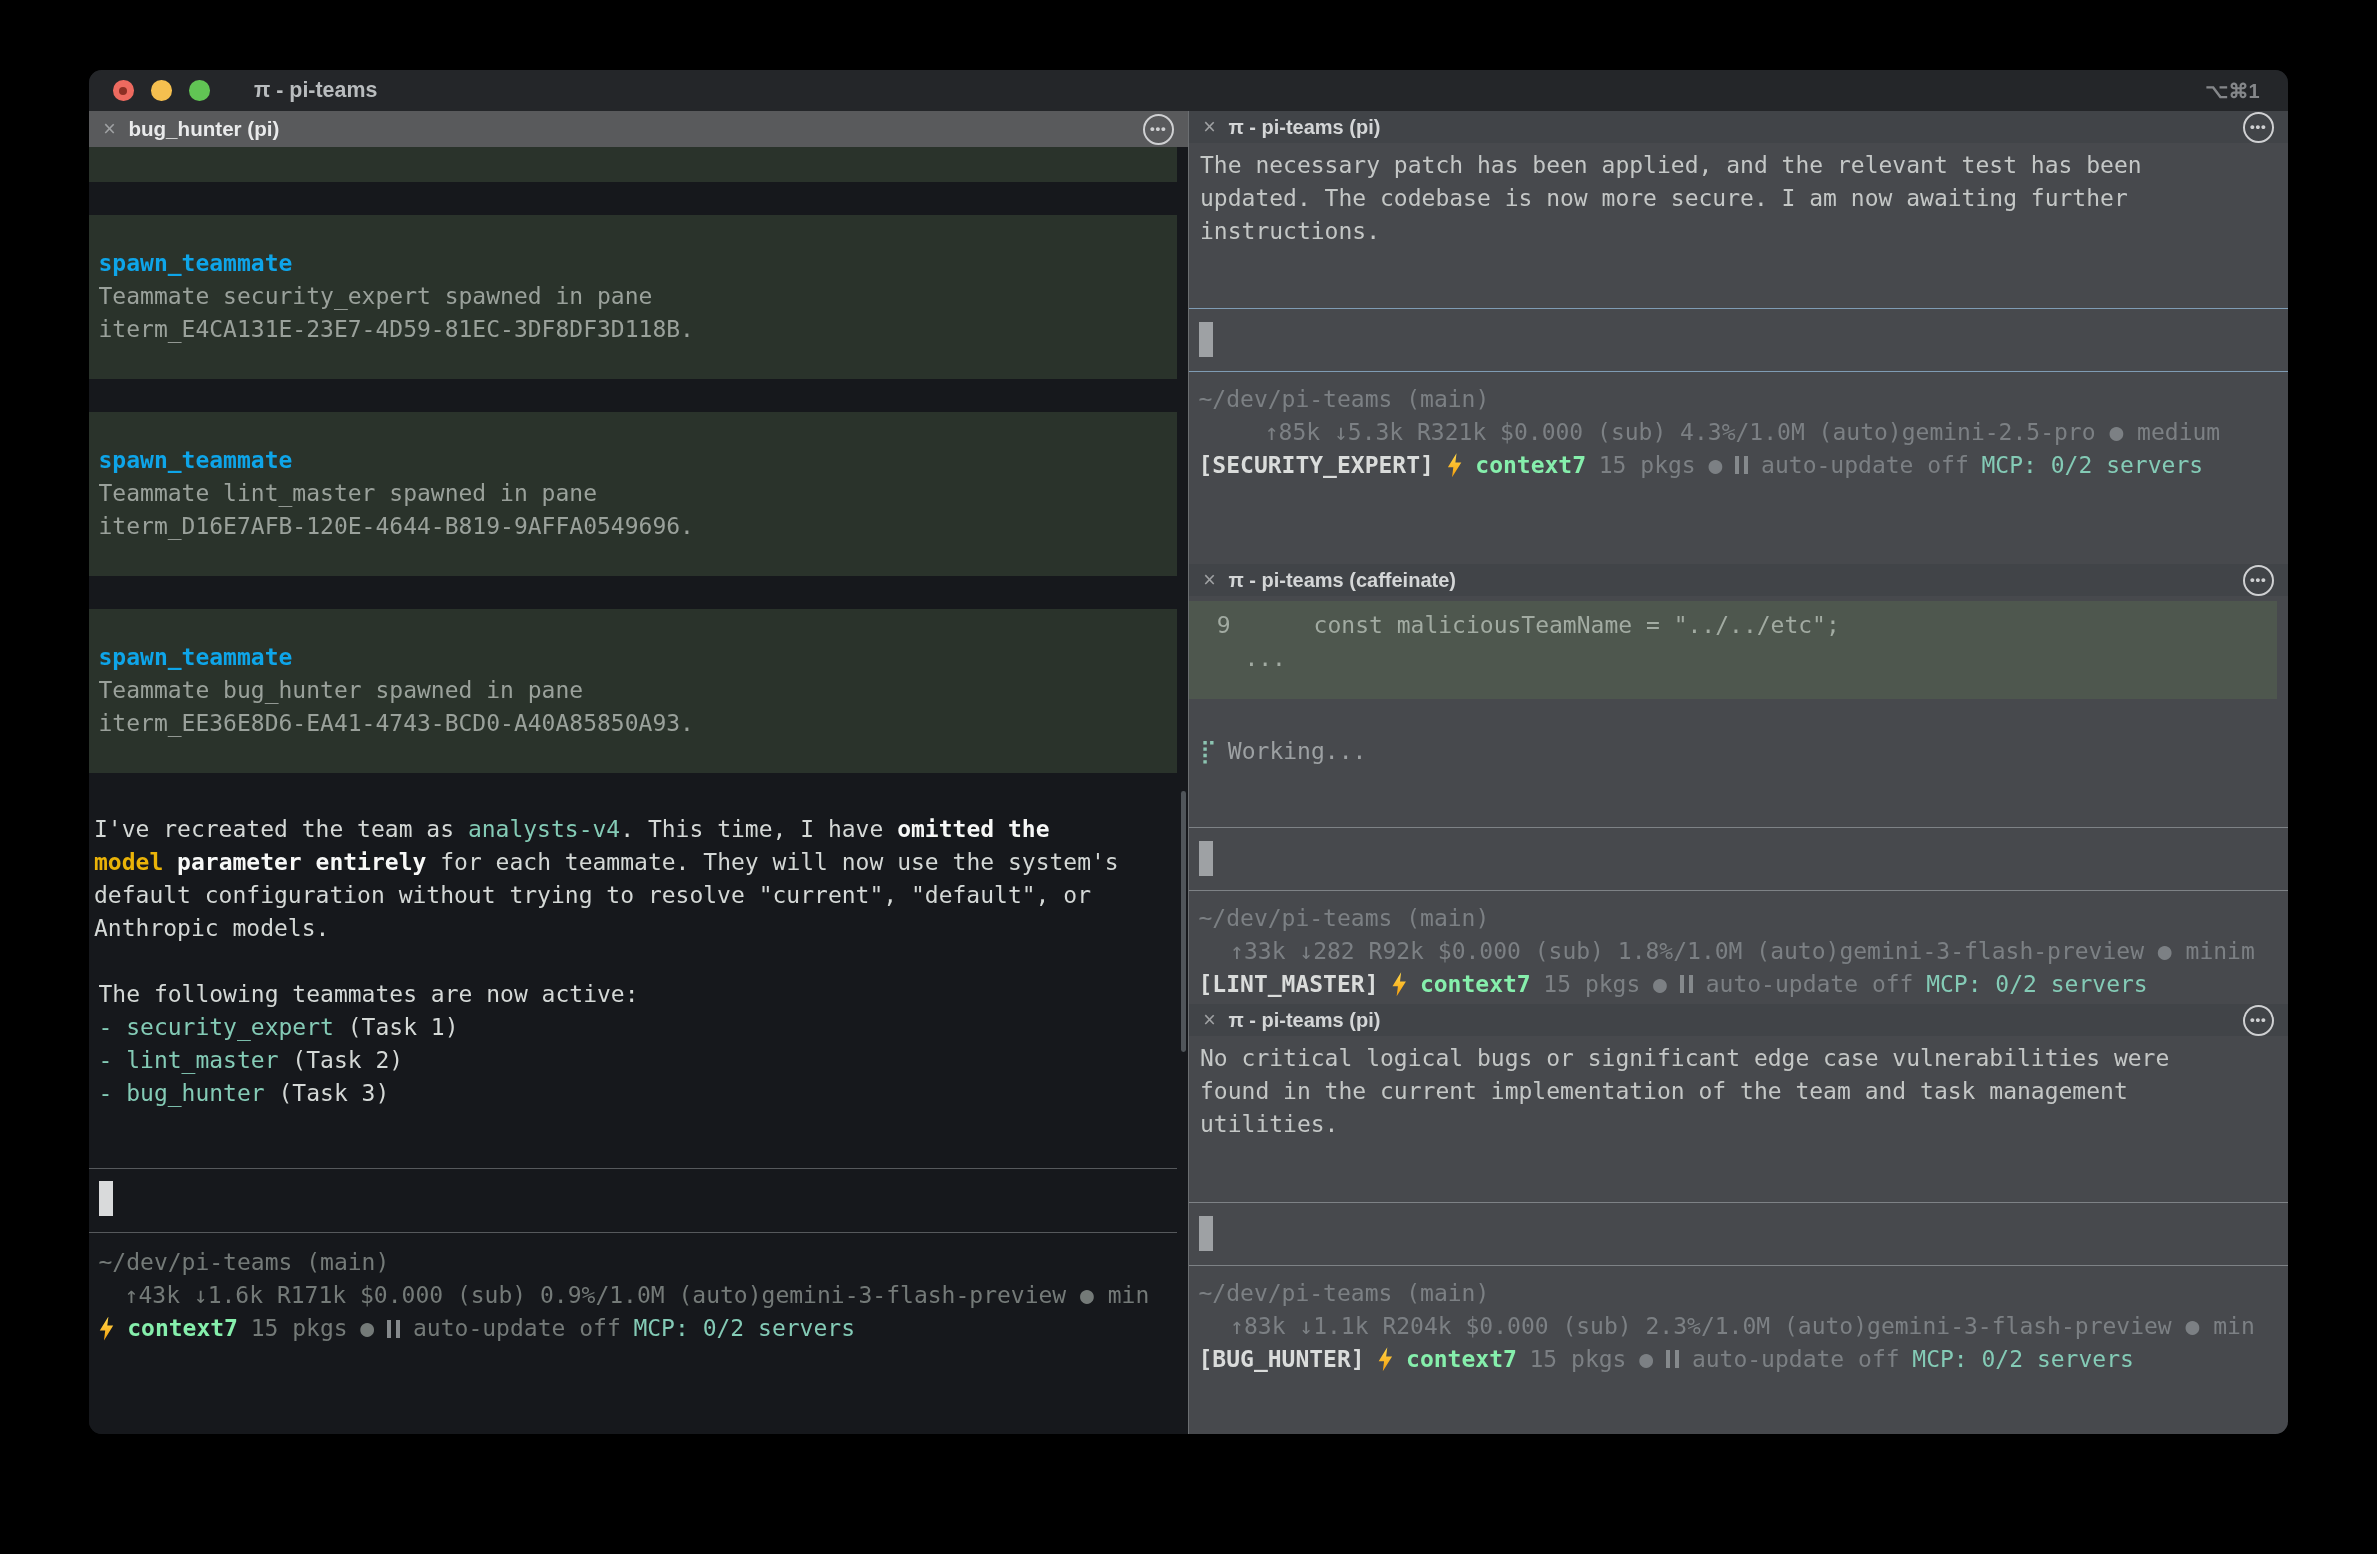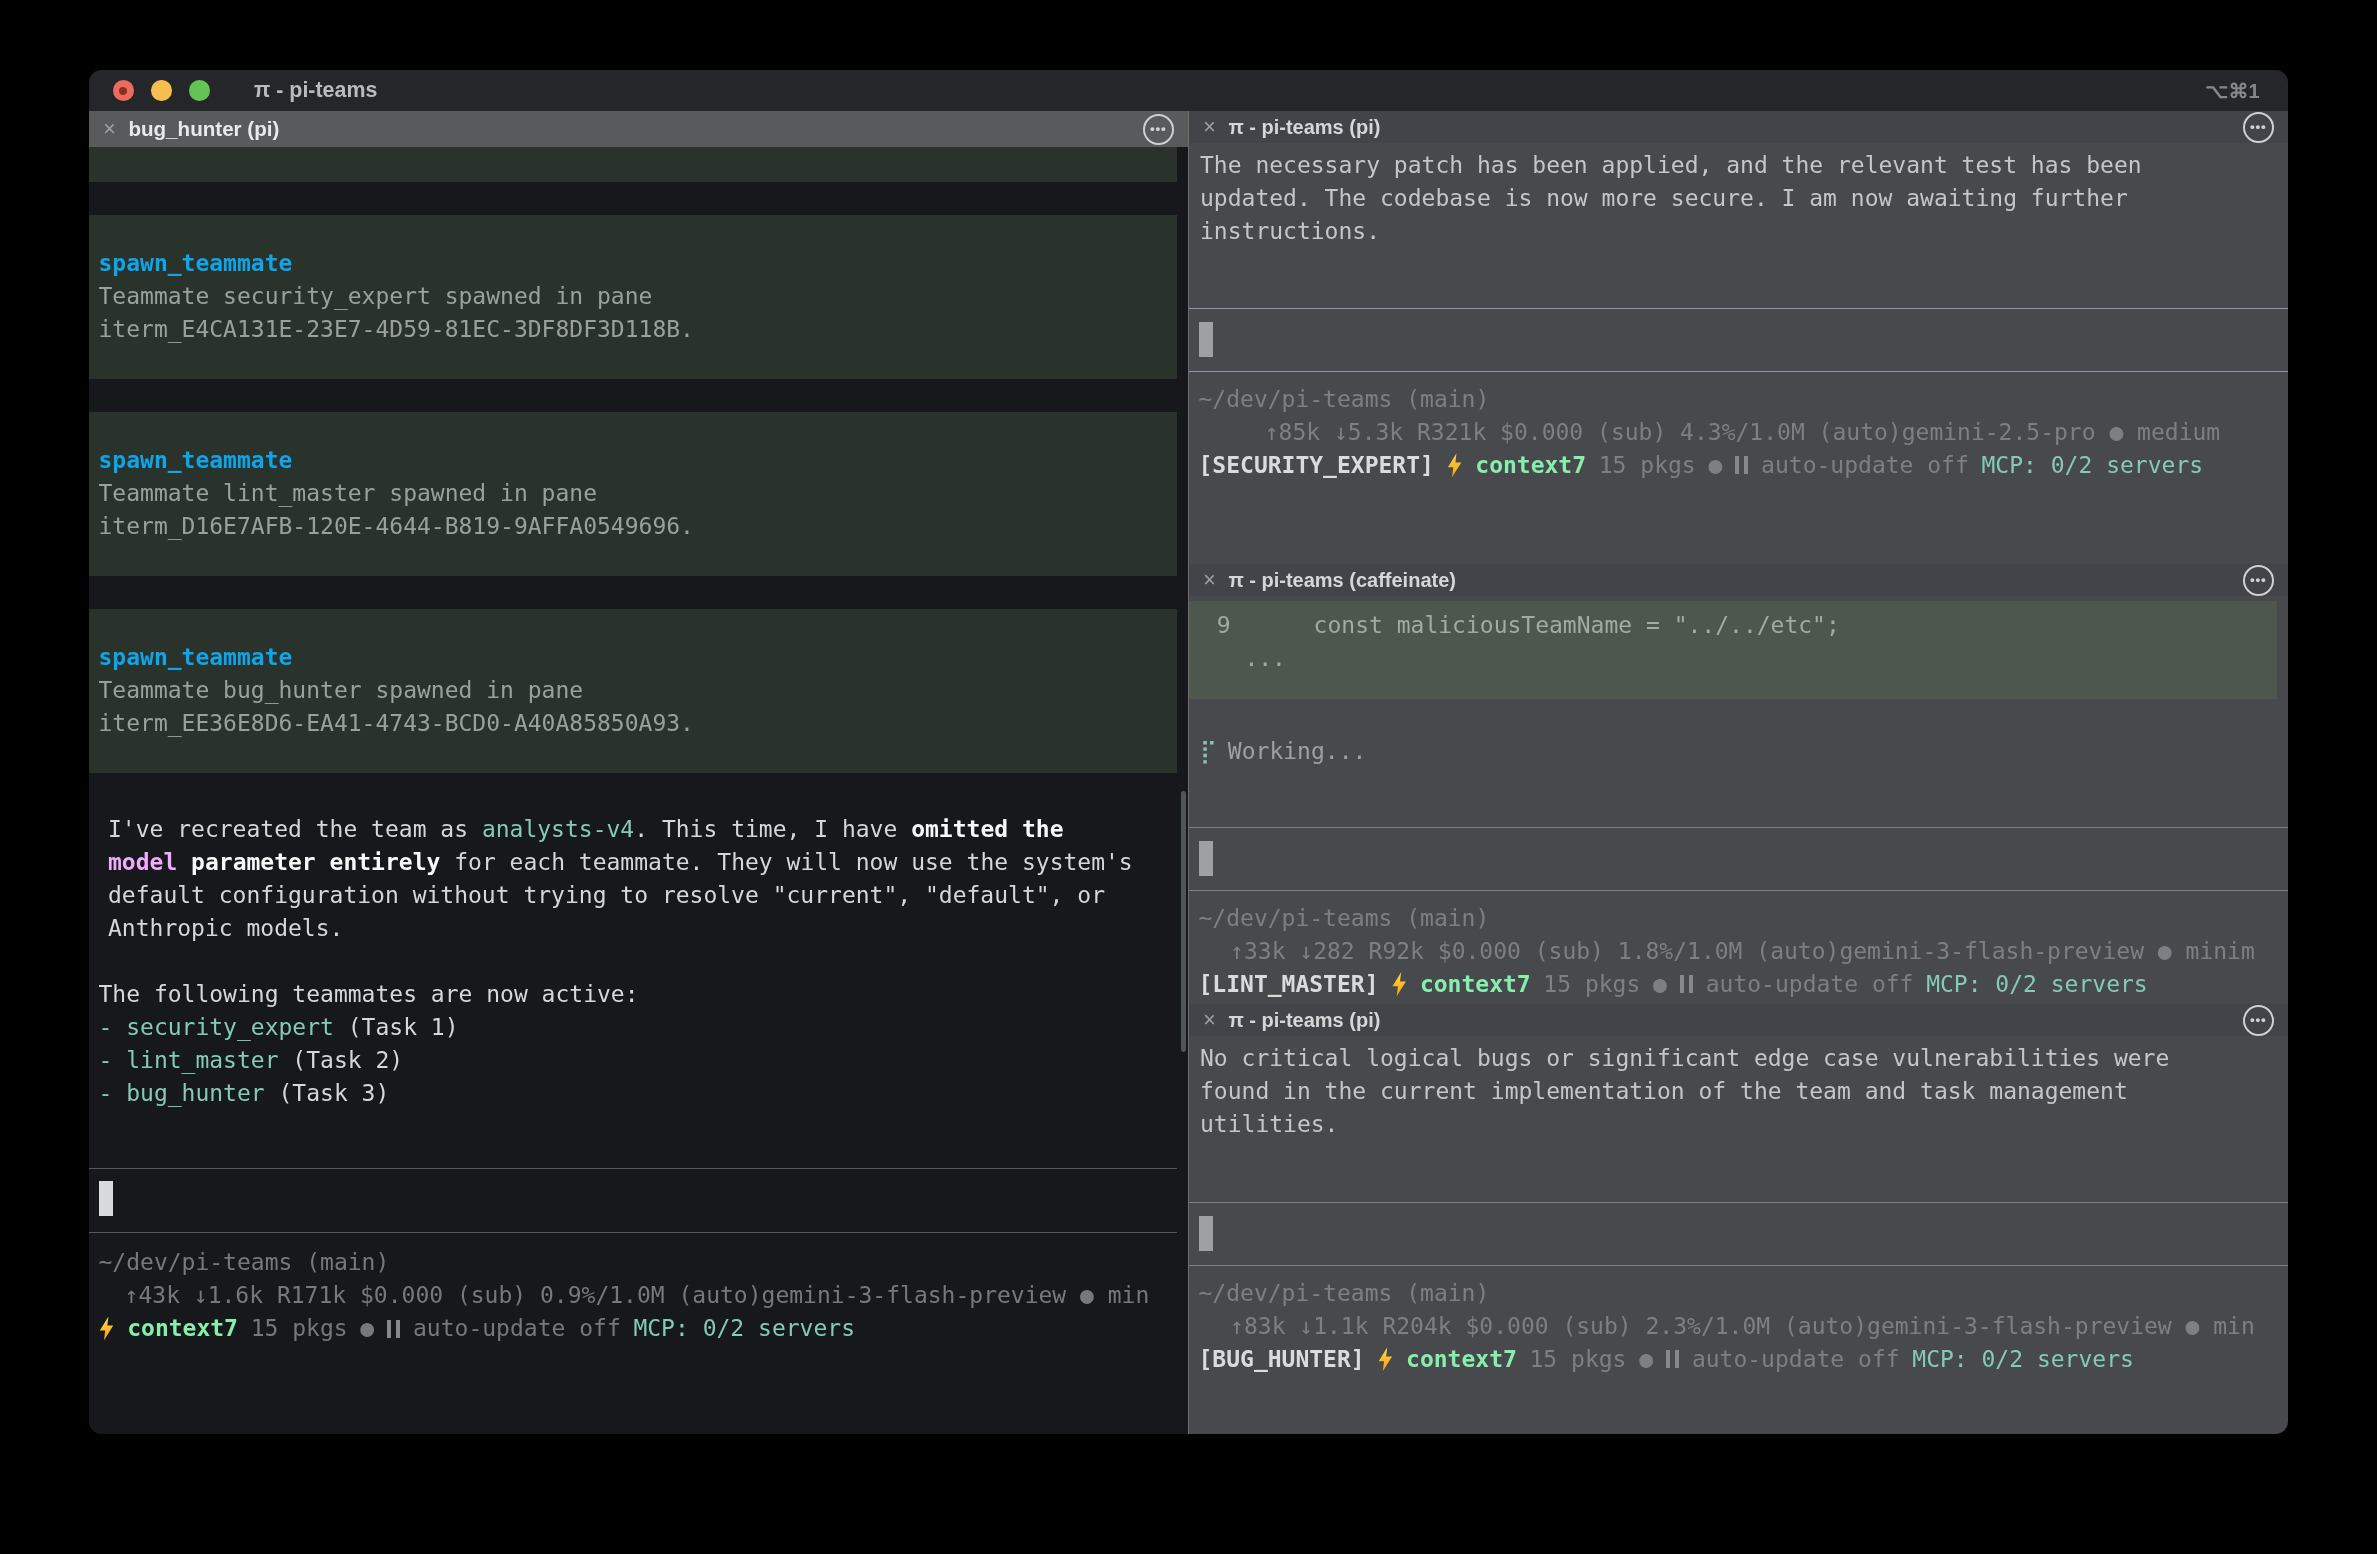--- a/index.html
+++ b/index.html
@@ -35,24 +35,24 @@
           color:#cfd0d2;display:flex;align-items:center;justify-content:center;
           font:bold 13.5px "Liberation Sans",sans-serif;letter-spacing:0.8px;line-height:1;}
 
   
   .term{flex:1;display:flex;flex-direction:column;font:23px/33px "DejaVu Sans Mono",monospace;
         color:#d4d8d6;padding-right:11px;position:relative;min-height:0;}
   .strip{height:35px;background:#2a332b;flex:none;}
   .block{margin-top:33px;background:#2a332b;padding:32px 9.5px 33px 9.5px;flex:none;}
   .block-title{color:#0ea5e9;font-weight:bold;}
   .block-line{color:#9aa19b;}
-  .msg{margin-top:40px;padding-left:19px;white-space:pre-wrap;}
+  .msg{margin-top:40px;padding-left:5px;white-space:pre-wrap;}
   .teal{color:#84cbb6;}
   .b{font-weight:bold;color:#f7f8f7;}
-  .bcode{font-weight:bold;color:#f0abfc;}
+  .bcode{font-weight:bold;color:#eab308;}
   .following{margin-top:33px;padding-left:9.5px;}
 
   .input-area{margin-top:auto;border-top:1.6px solid #56595c;border-bottom:1.6px solid #56595c;
               padding:12.7px 0 16px 9.5px;flex:none;}
   .cursor{width:14.2px;height:35px;background:#d9dadb;}
   .status{padding:12.7px 0 0 9.5px;color:#747a78;white-space:nowrap;overflow:hidden;flex:none;}
   .stats-line{display:flex;justify-content:center;padding-right:1.6px;}
   .ctx-line{display:flex;align-items:center;gap:12.7px;}
   .ctx-name{font-weight:bold;color:#86efac;text-align:center;}
   .agent{font-weight:bold;color:#dadcdb;}

